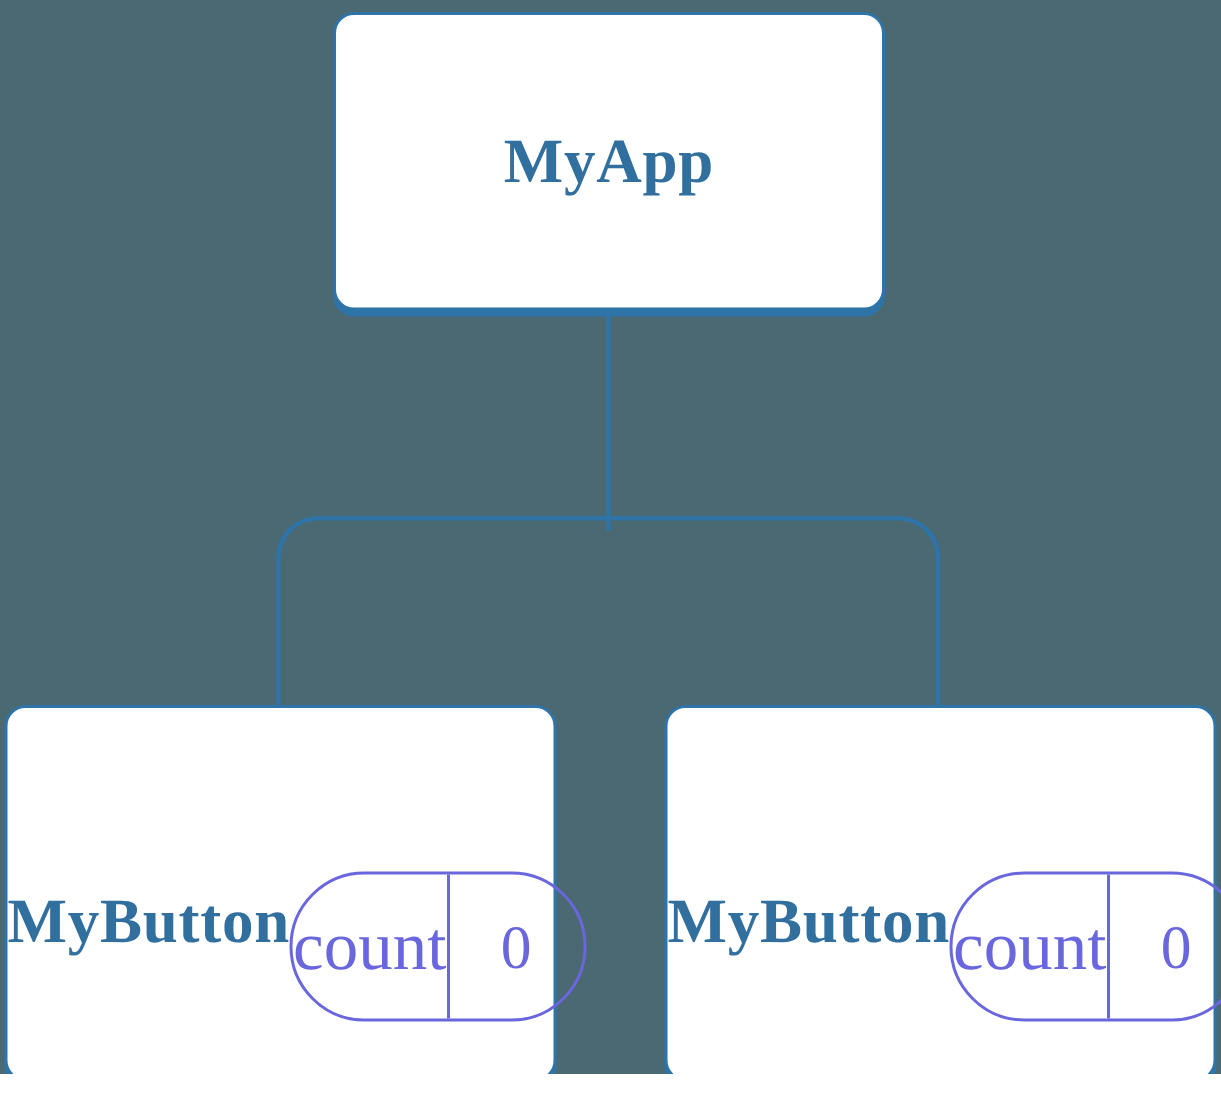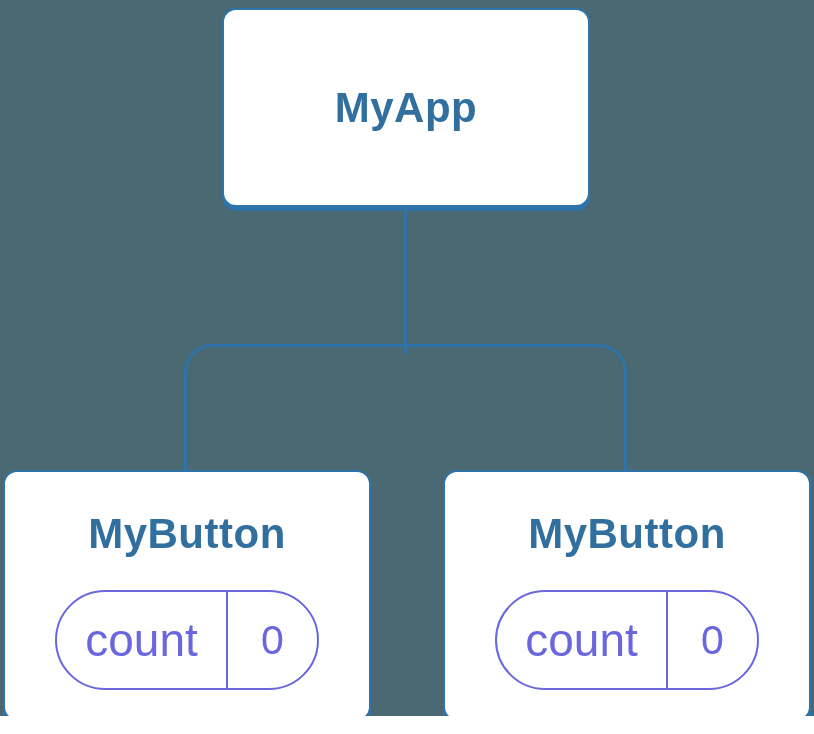--- a/index.html
+++ b/index.html
@@ -1,21 +1,21 @@
 <!DOCTYPE html>
 <html style="--background: #4B6972; --line: #2E74A8; --node-text: #306F9E; --state: #6A67DE; --card: #FFFFFF;"><head>
 <meta charset="utf-8">
 <style>
   html, body { margin: 0; padding: 0; }
   .canvas {
     position: relative;
     width: 814px;
     height: 716px;
     background: var(--background, #4B6972);
-    font-family: Liberation Sans, sans-serif;
+    font-family: Liberation Serif, serif;
     overflow: hidden;
   }
   
   .stem {
     position: absolute;
     left: 404px; top: 208px;
     width: 3px; height: 146px;
     background: var(--line, #2E74A8);
   }
   .bracket {
@@ -37,21 +37,21 @@
     box-sizing: border-box;
   }
   .root-card {
     left: 222px; top: 8px;
     width: 368px; height: 199px;
     display: flex; align-items: center; justify-content: center;
   }
   .child-card {
     top: 470px;
     width: 368px; height: 251px;
-    display: flex; flex-direction: column; align-items: center;
+    display: flex; flex-direction: row; align-items: center;
     padding-top: 38px;
   }
   .child-card.pos-left  { left: 3px; }
   .child-card.pos-right { left: 443px; }
   .node-label {
     font-size: 42px;
     font-weight: 700;
     letter-spacing: 0.5px;
     line-height: 48px;
     color: var(--node-text, #306F9E);

